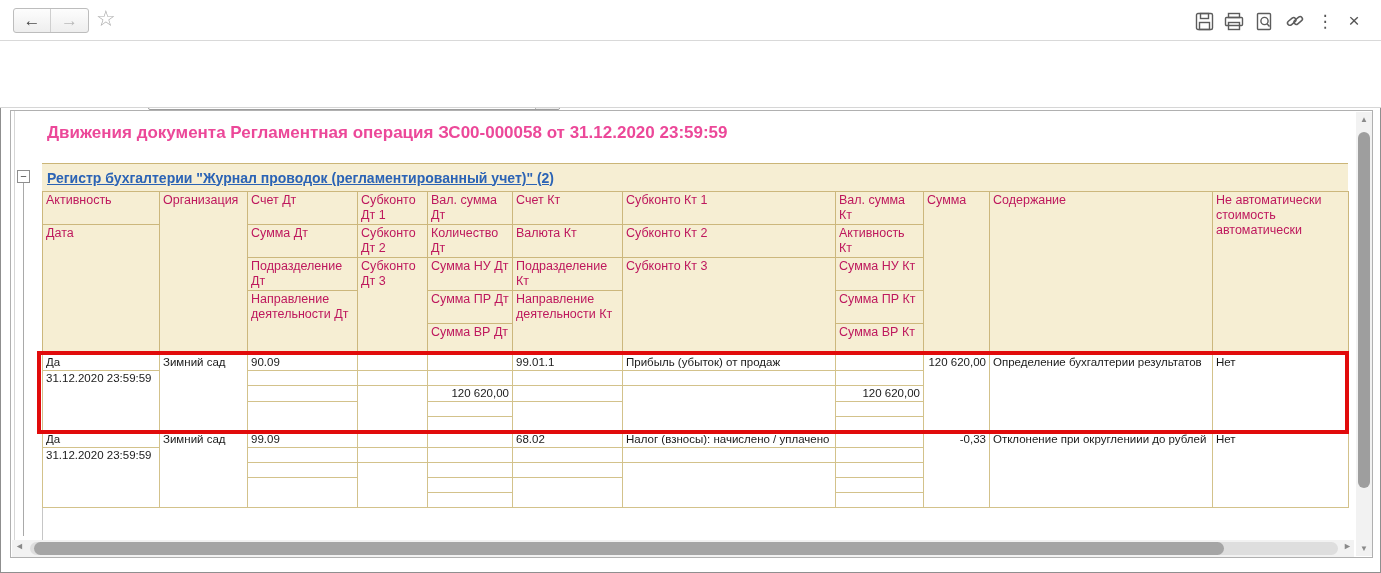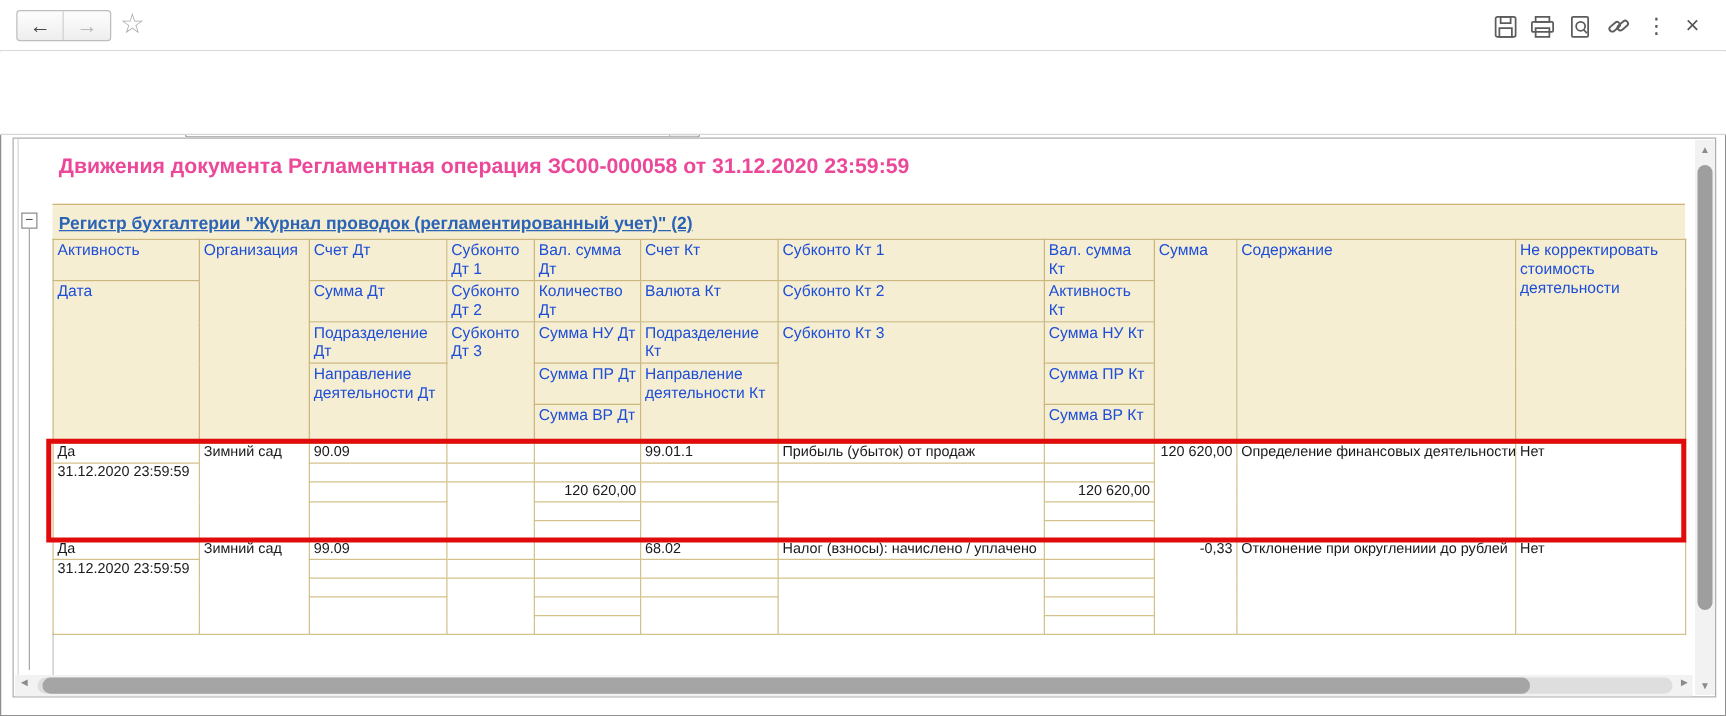--- a/index.html
+++ b/index.html
@@ -54,21 +54,21 @@
   .vline-b { left:31px; top:395px; width:1px; height:34px; background:#c6c6c6; }
   .expander { left:6px; top:59px; width:13px; height:13px; border:1px solid #8e8e8e; background:#fff;
               font-size:11px; line-height:11px; text-align:center; color:#444; }
   .groupline { left:12px; top:72px; width:1px; height:353px; background:#a9a9a9; }
   .rpt-title { left:36px; top:12px; font-size:17px; font-weight:bold; color:#ec4899; white-space:nowrap; }
   .linkrow { left:31px; top:52px; width:1306px; height:28px; background:#f6eed3; border-top:1px solid #cbb577; display:flex; align-items:center; }
   .reglink { margin-left:5px; font-size:14px; font-weight:bold; color:#2b63b5; text-decoration:underline; white-space:nowrap; }
 
   table.rpt { position:absolute; left:31px; top:80px; width:1306px; border-collapse:collapse; table-layout:fixed; }
   table.rpt td { border:1px solid #ccb77c; padding:1px 3px; vertical-align:top; overflow:hidden; white-space:normal; }
-  tr.h td { background:#f6eed3; font-size:12.5px; line-height:15px; color:#1d4ed8; }
+  tr.h td { background:#f6eed3; font-size:12.5px; line-height:15px; color:#be185d; }
   tr.d td { background:#fff; font-size:11.5px; line-height:13px; color:#1a1a1a; white-space:nowrap; border-color:#d3c28b; }
   tr.h { height:33px; } tr.h5 { height:31px; }
   tr.d { height:15px; }
   td.num { text-align:right; }
   td.padL { padding-left:14px;margin-left:28px; }
   td.red { color:#d40000; }
 
   .redrect { left:26px; top:240px; width:1312px; height:83px; border:4px solid #e10b0b; z-index:5; pointer-events:none; }
 
   
@@ -261,21 +261,21 @@
       <td>Активность</td>
       <td rowspan="5">Организация</td>
       <td>Счет Дт</td>
       <td>Субконто Дт 1</td>
       <td>Вал. сумма Дт</td>
       <td>Счет Кт</td>
       <td>Субконто Кт 1</td>
       <td>Вал. сумма Кт</td>
       <td rowspan="5">Сумма</td>
       <td rowspan="5">Содержание</td>
-      <td rowspan="5">Не корректировать стоимость деятельности</td>
+      <td rowspan="5">Не автоматически стоимость автоматически</td>
     </tr>
     <tr class="h">
       <td rowspan="4">Дата</td>
       <td>Сумма Дт</td>
       <td>Субконто Дт 2</td>
       <td>Количество Дт</td>
       <td>Валюта Кт</td>
       <td>Субконто Кт 2</td>
       <td>Активность Кт</td>
     </tr>
@@ -301,21 +301,21 @@
     <tr class="d">
       <td class="padL">Да</td>
       <td rowspan="5">Зимний сад</td>
       <td>90.09</td>
       <td></td>
       <td class="num"></td>
       <td>99.01.1</td>
       <td>Прибыль (убыток) от продаж</td>
       <td class="num"></td>
       <td rowspan="5" class="num">120 620,00</td>
-      <td rowspan="5">Определение финансовых деятельности</td>
+      <td rowspan="5">Определение бухгалтерии результатов</td>
       <td rowspan="5">Нет</td>
     </tr>
     <tr class="d">
       <td rowspan="4">31.12.2020 23:59:59</td>
       <td></td>
       <td></td>
       <td class="num"></td>
       <td></td>
       <td></td>
       <td class="num"></td>

